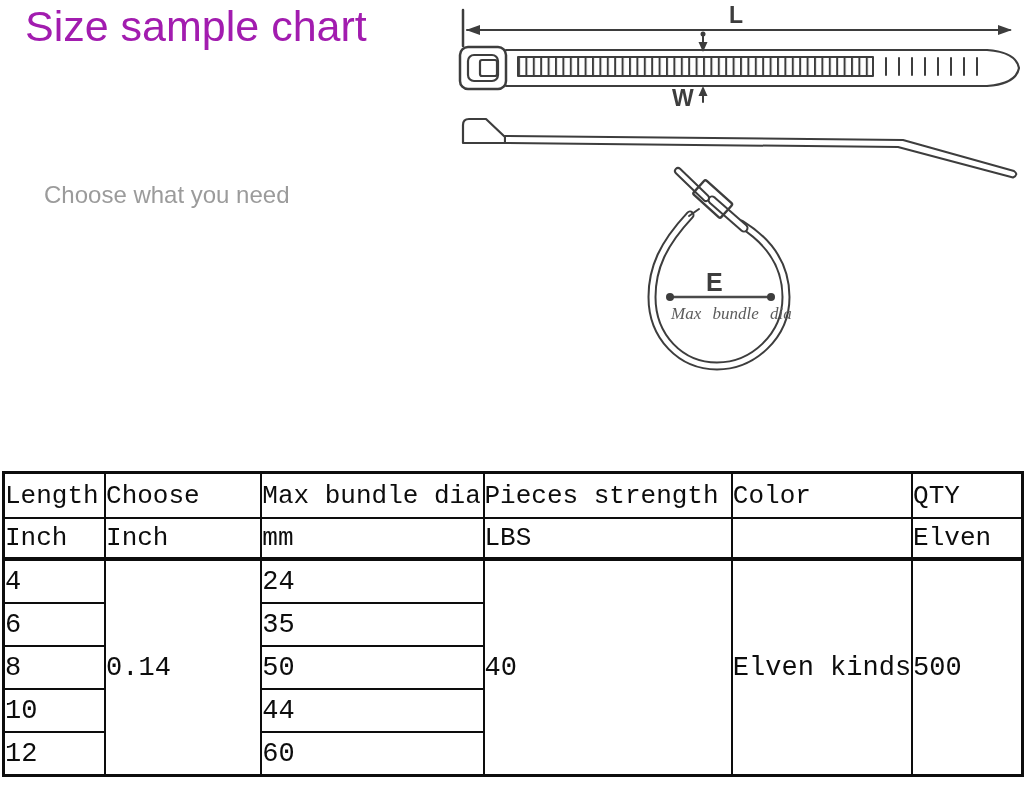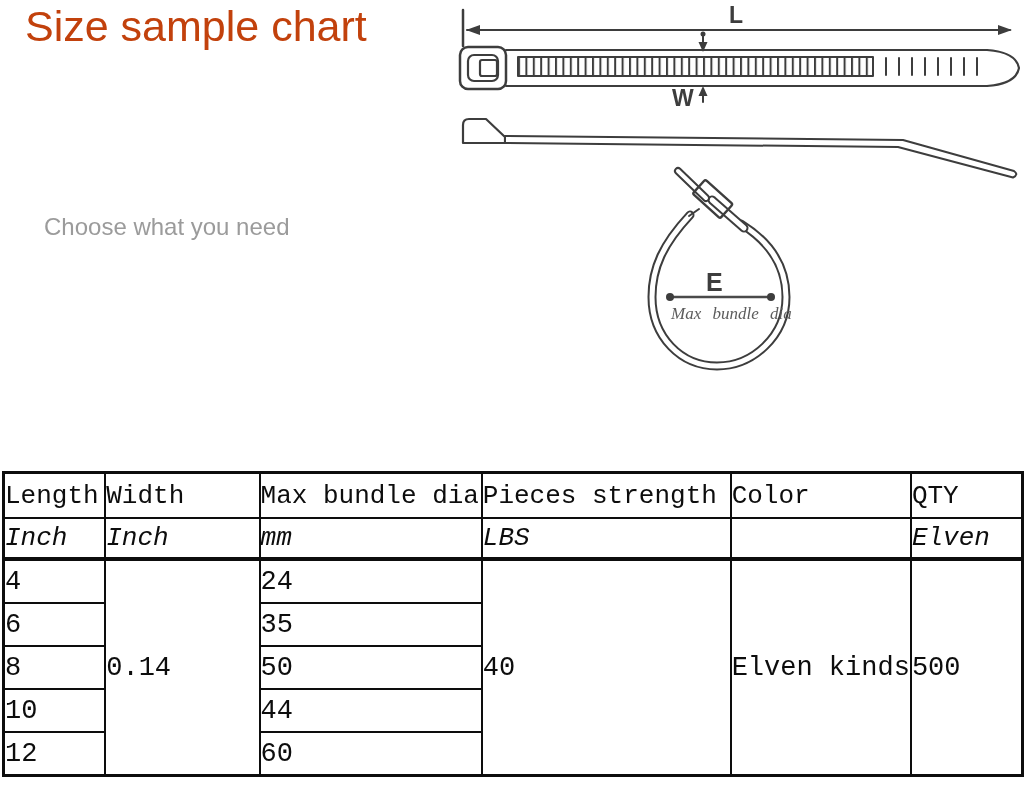--- a/index.html
+++ b/index.html
@@ -6,45 +6,45 @@
   .page{
     position:relative;
     width:1024px;height:792px;
     background:#ffffff;
     overflow:hidden;
     font-family:"Liberation Sans",sans-serif;
   }
   .title{
     position:absolute;left:25px;top:2px;
     font-size:43px;line-height:1.15;
-    color:#c2410c;letter-spacing:0px;text-align:right;
+    color:#a21caf;letter-spacing:0px;text-align:right;
   }
   .sub{
     position:absolute;left:44px;
     font-size:24px;color:#9b9b9b;
   }
-  .sub1{top:181px;margin-top:32px;}
+  .sub1{top:181px;}
   .sub2{top:247px;}
   .diagram{position:absolute;left:440px;top:0px;}
 
   table.size-table{
     position:absolute;left:2px;top:471px;
     border-collapse:collapse;table-layout:fixed;
     font-family:"Liberation Mono",monospace;
     color:#0d0d0d;
     border:3px solid #0d0d0d;
   }
   table.size-table th, table.size-table td{
     border:2px solid #0d0d0d;
     text-align:left;vertical-align:middle;
     padding:0;overflow:hidden;white-space:nowrap;
     font-weight:normal;
   }
   tr.hdr th{height:43px;font-size:26px;}
-  tr.units td{height:38px;font-size:26px;border-bottom-width:4px;font-style:italic;}
+  tr.units td{height:38px;font-size:26px;border-bottom-width:4px;}
   tr.data td{height:41px;font-size:27px;}
   td.small-text{font-size:19px;}
 </style>
 </head>
 <body>
 
 <div class="page">
 
   <div class="title">Size sample chart</div>
   <div class="sub sub1">Choose what you need</div>
@@ -124,21 +124,21 @@
       <col style="width:104px">
         <col style="width:184px">
         <col style="width:223px">
       <col style="width:254px">
         <col style="width:125px">
         <col style="width:124px">
     </colgroup>
     <tbody>
       <tr class="hdr">
         <th>Length</th>
-        <th>Width</th>
+        <th>Choose</th>
         <th>Max bundle dia</th>
         <th>Pieces strength</th>
         <th>Color</th>
         <th>QTY</th>
       </tr>
       <tr class="units">
         <td>Inch</td>
         <td>Inch</td>
         <td>mm</td>
         <td>LBS</td>

